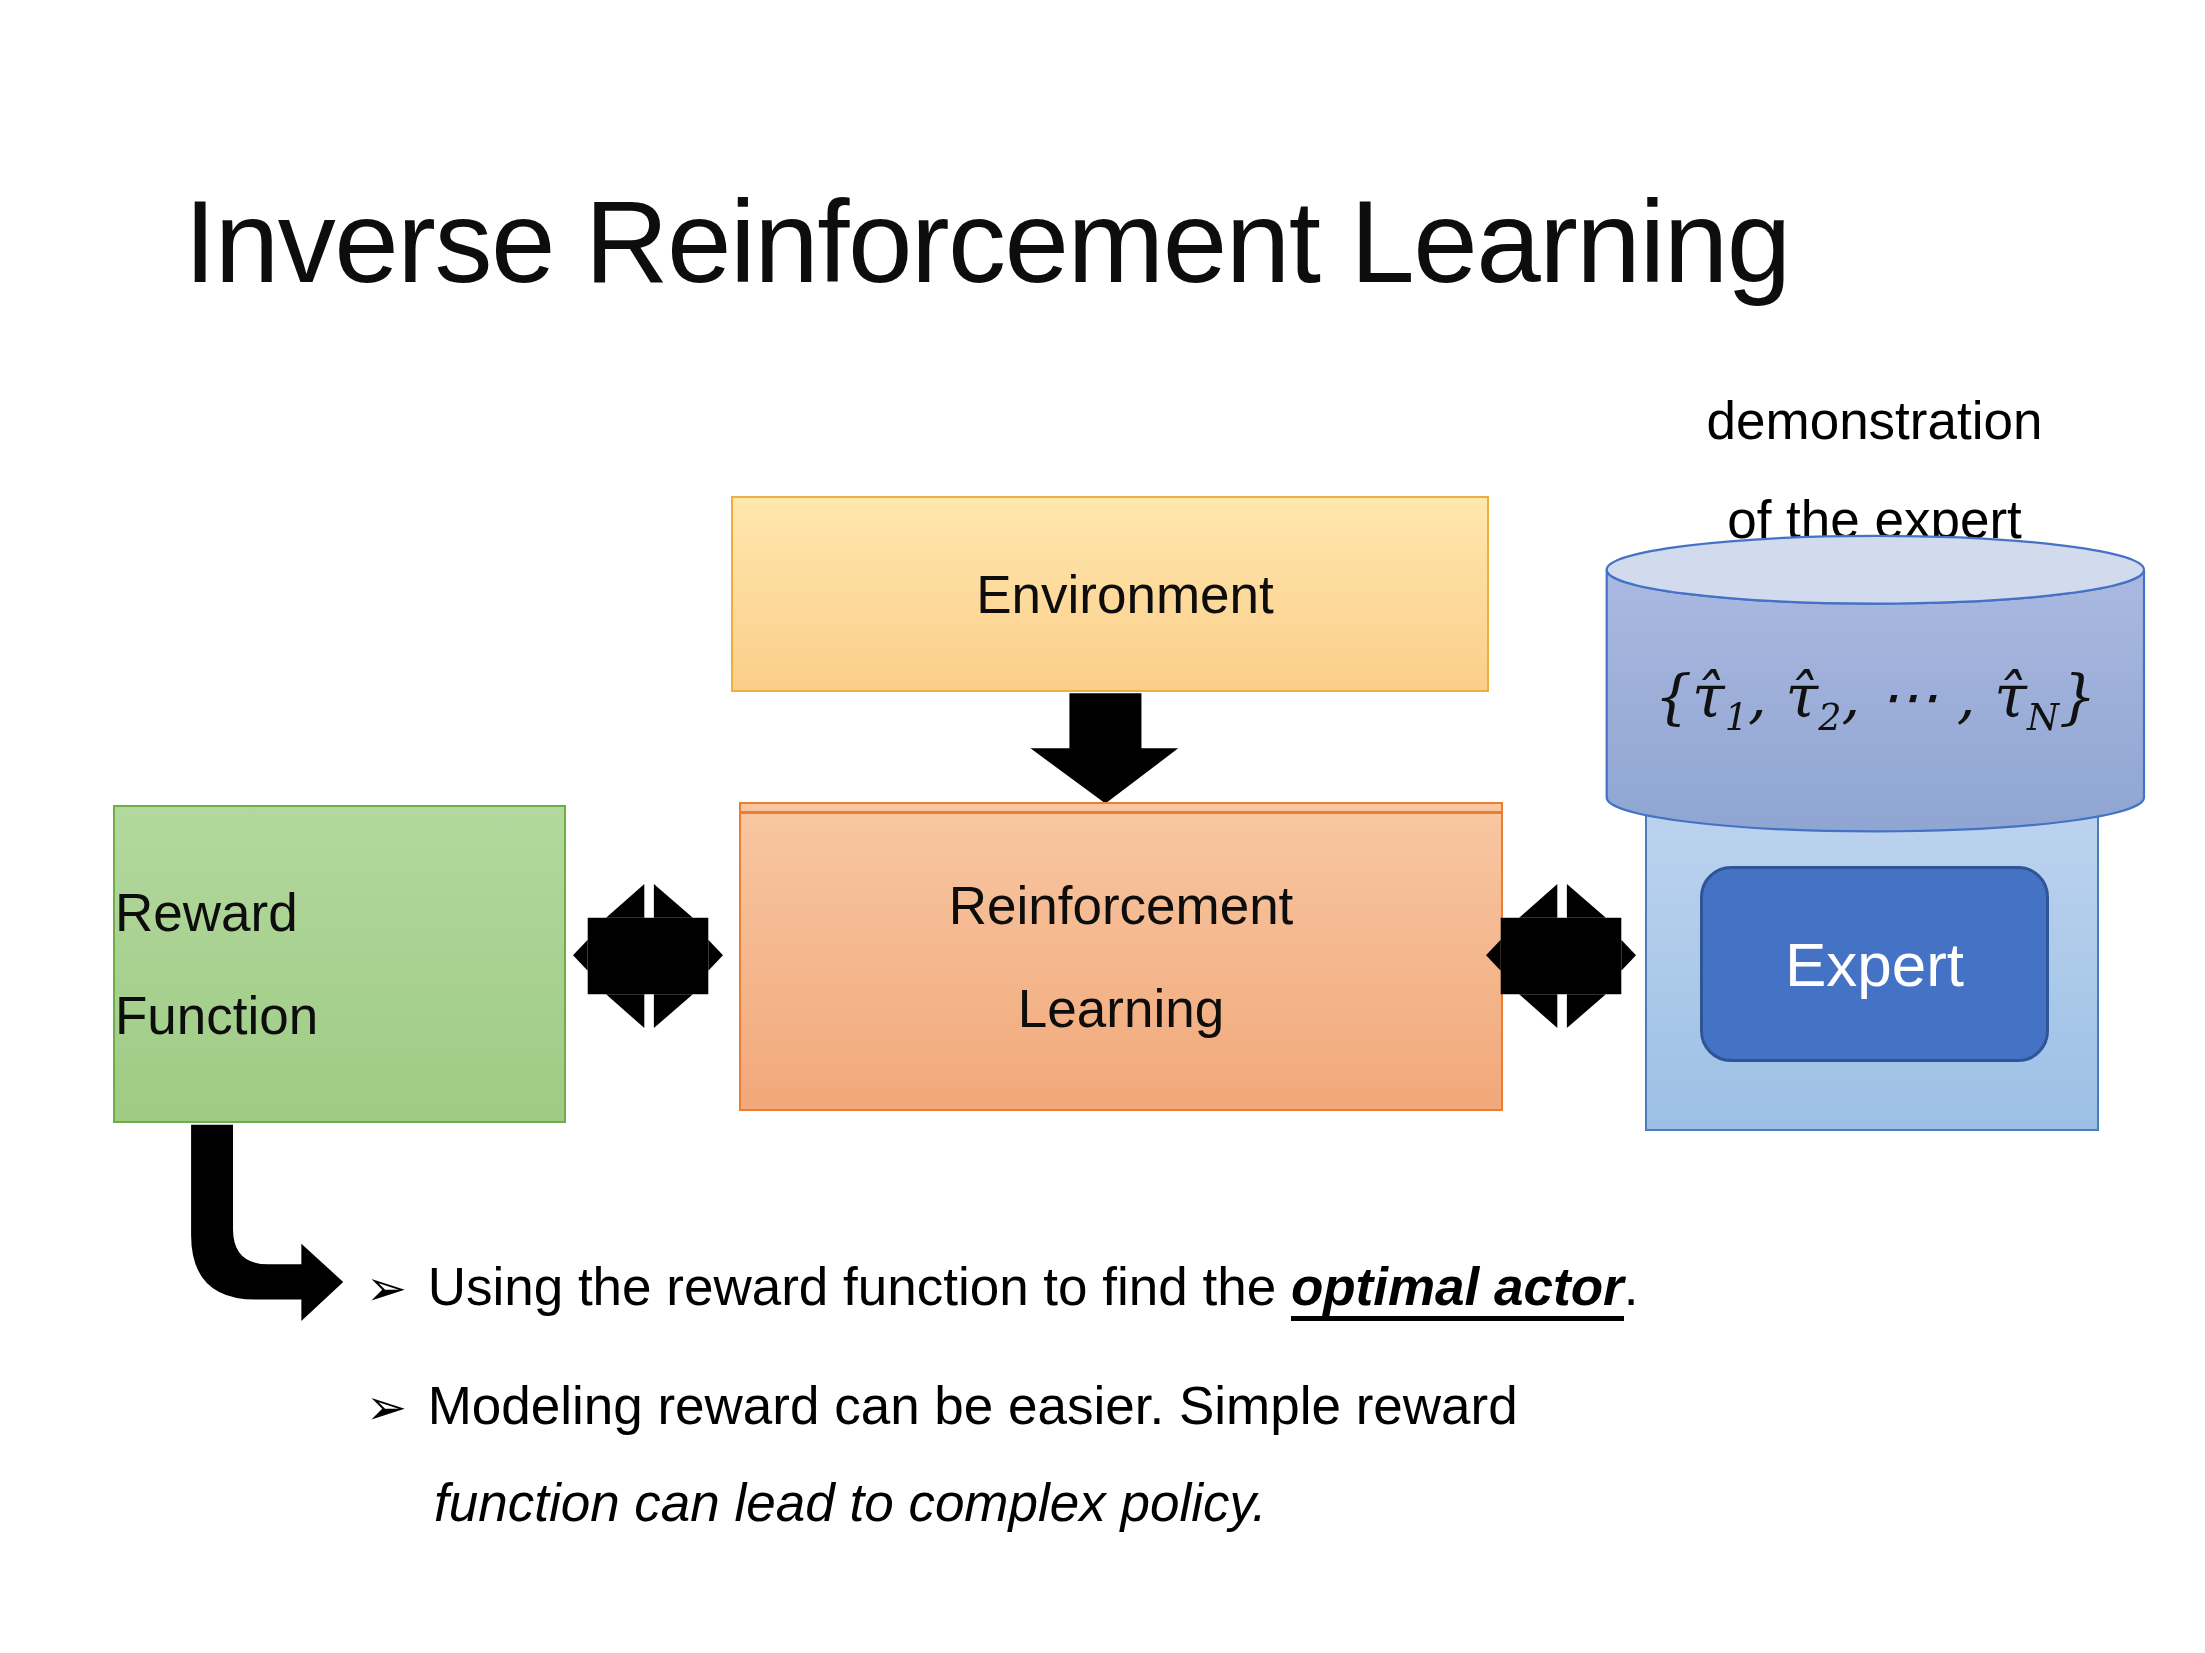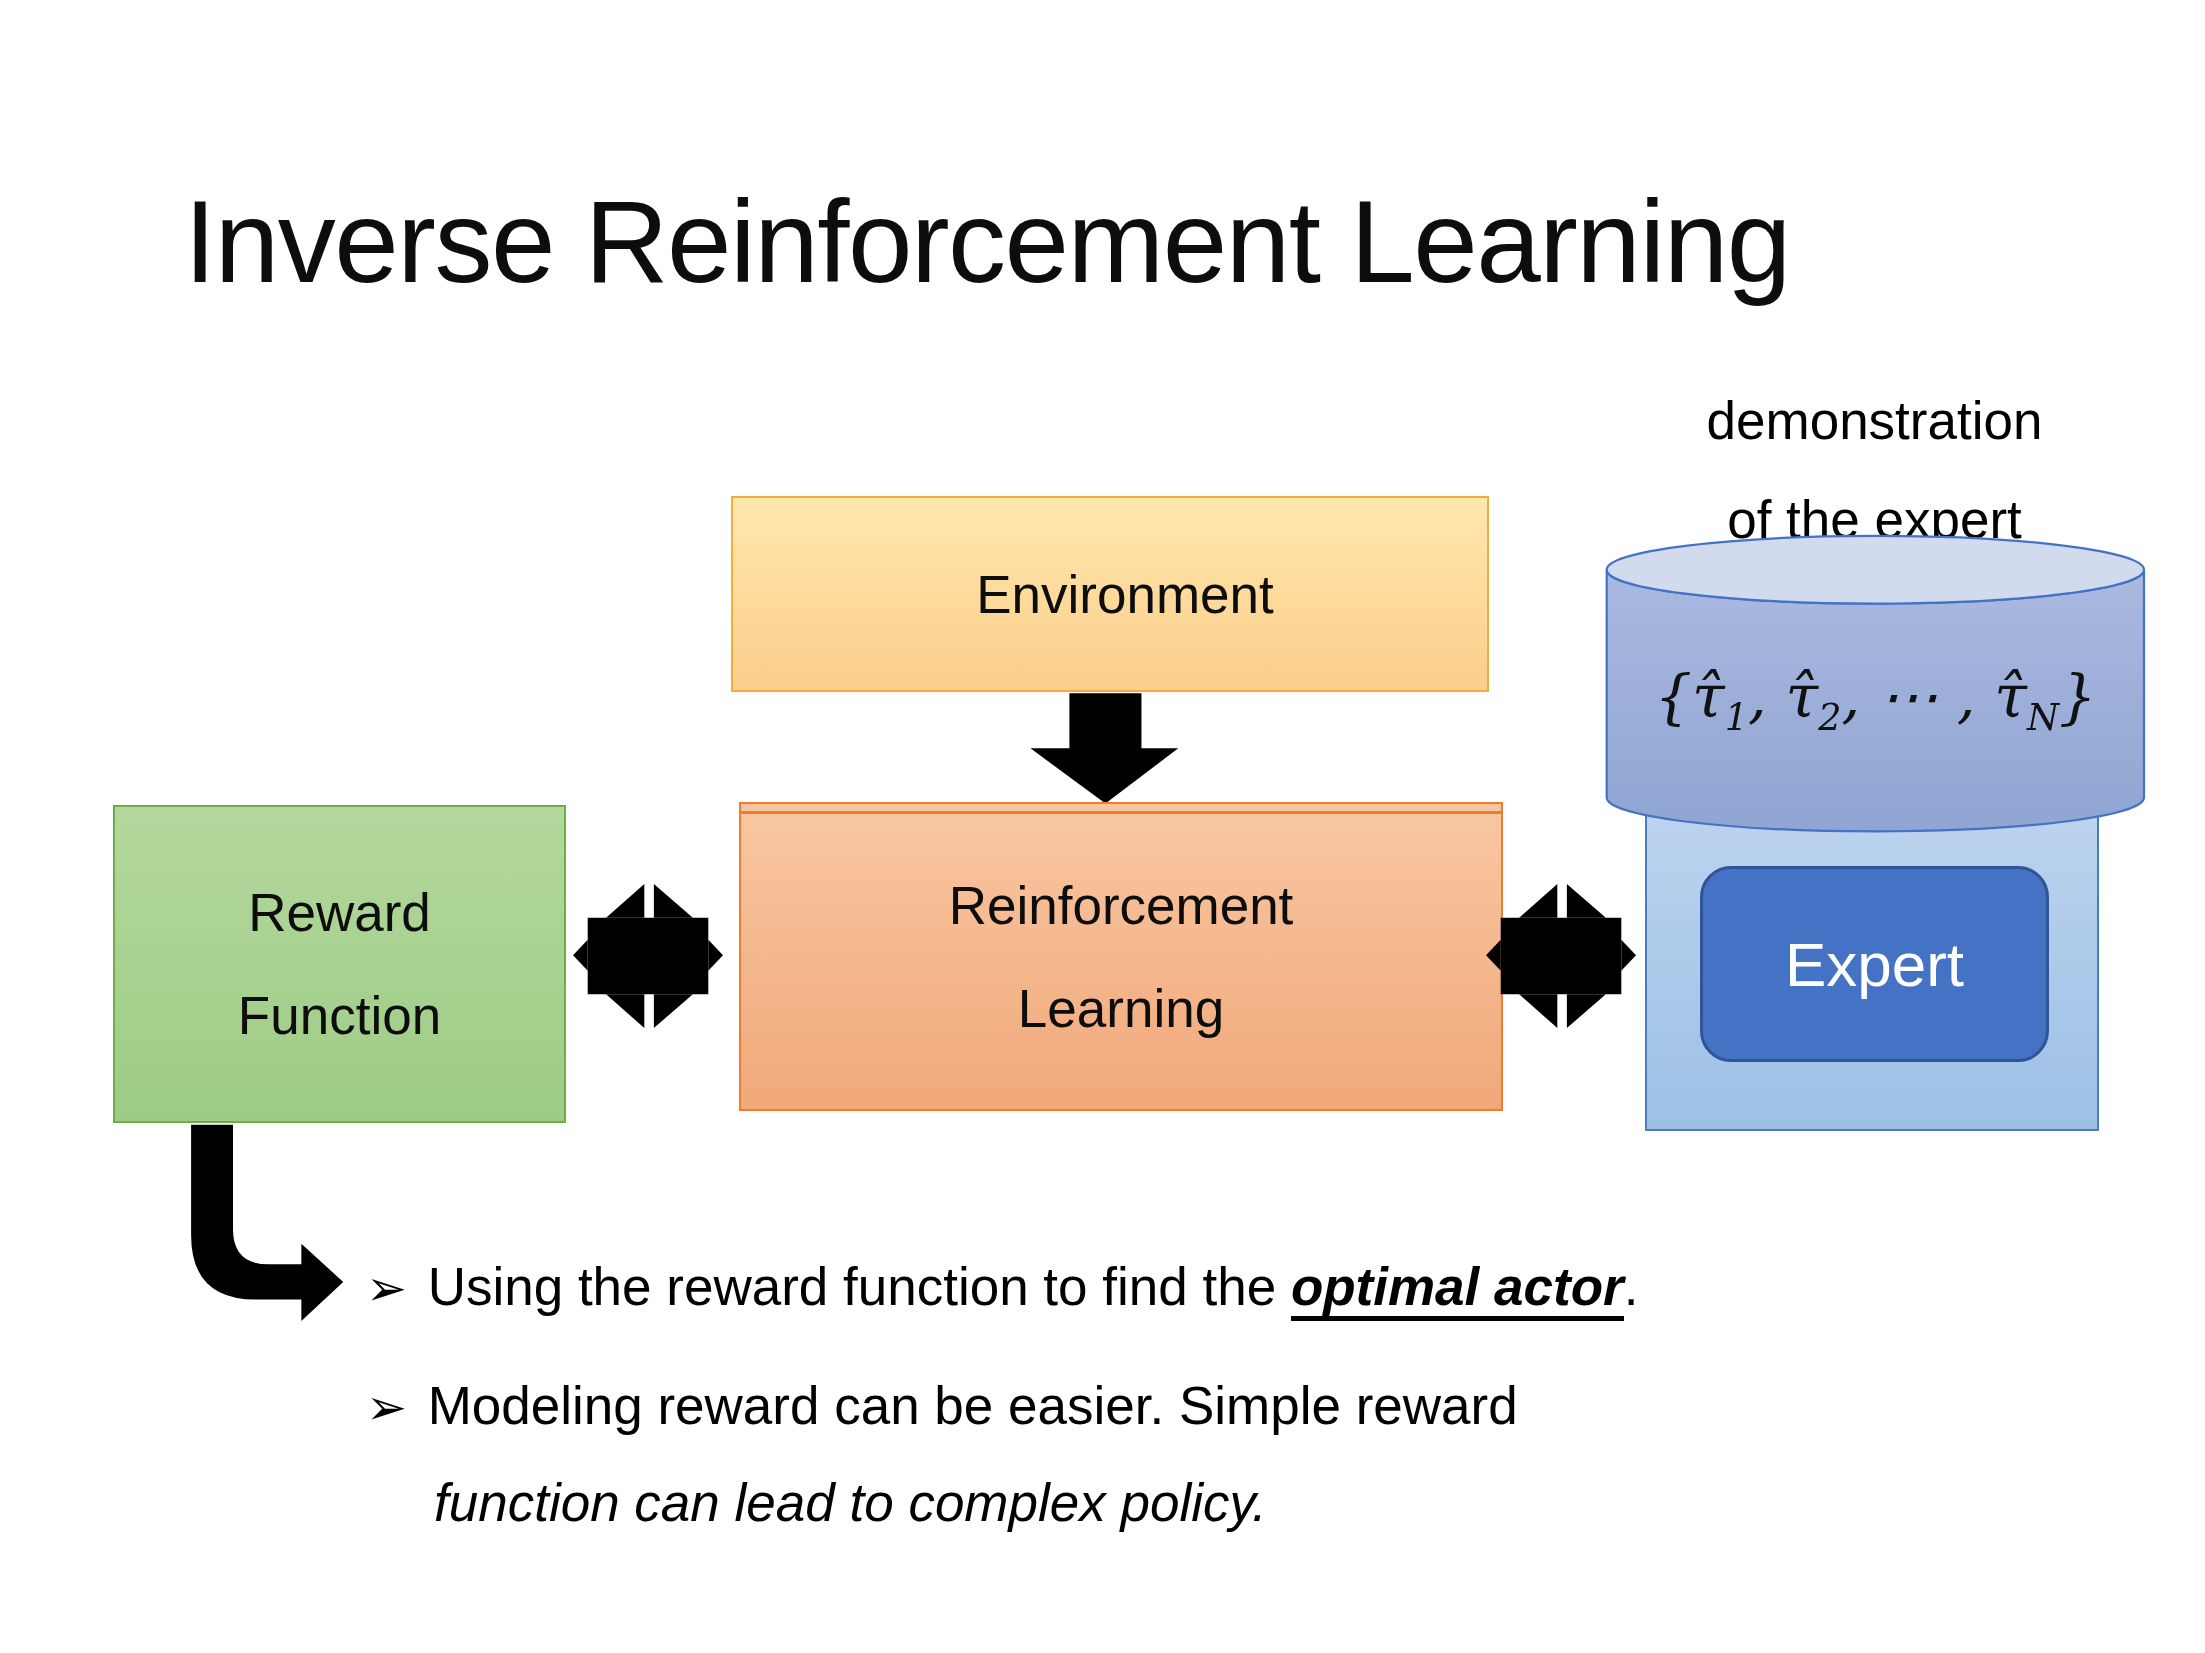--- a/index.html
+++ b/index.html
@@ -23,21 +23,21 @@
     background:linear-gradient(180deg,#f8c7a2 0%,#f1a87a 100%);
     border:2.9px solid #ED7D31;box-sizing:border-box;
     display:flex;flex-direction:column;align-items:center;justify-content:center;
     font-size:53px;line-height:103px;text-align:center;margin-left:10px;}
   .rl-box .inner-line{position:absolute;left:0;top:7.4px;width:100%;height:2.2px;background:#ED7D31;}
 
   
   .reward-box{left:113px;top:805px;width:453px;height:318px;
     background:linear-gradient(180deg,#b3d89d 0%,#9ecb85 100%);
     border:2.2px solid #70AD47;box-sizing:border-box;
-    display:flex;flex-direction:column;align-items:center;justify-content:center;
+    display:flex;flex-direction:column;align-items:flex-start;justify-content:center;
     font-size:53px;line-height:103px;text-align:center;}
 
   
   .expert-container{left:1645px;top:811px;width:454px;height:320px;
     background:linear-gradient(180deg,#bcd3ee 0%,#9cc0e5 100%);
     border:2.2px solid #4a7ebb;box-sizing:border-box;}
   .expert-box{left:1700px;top:866px;width:349px;height:196px;border-radius:31px;
     background:#4472C4;border:3.7px solid #2F5597;box-sizing:border-box;
     display:flex;align-items:center;justify-content:center;
     font-size:62px;color:#ffffff;}

